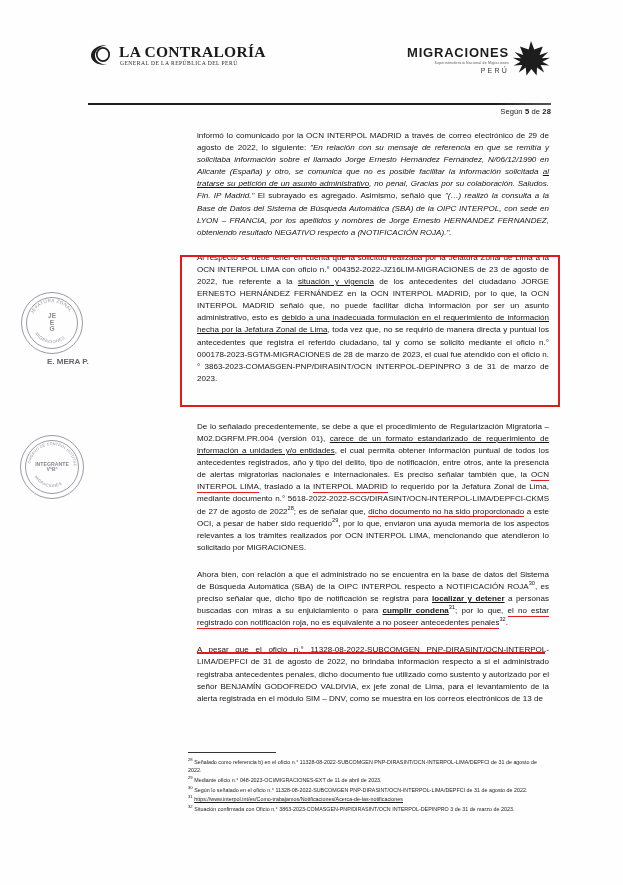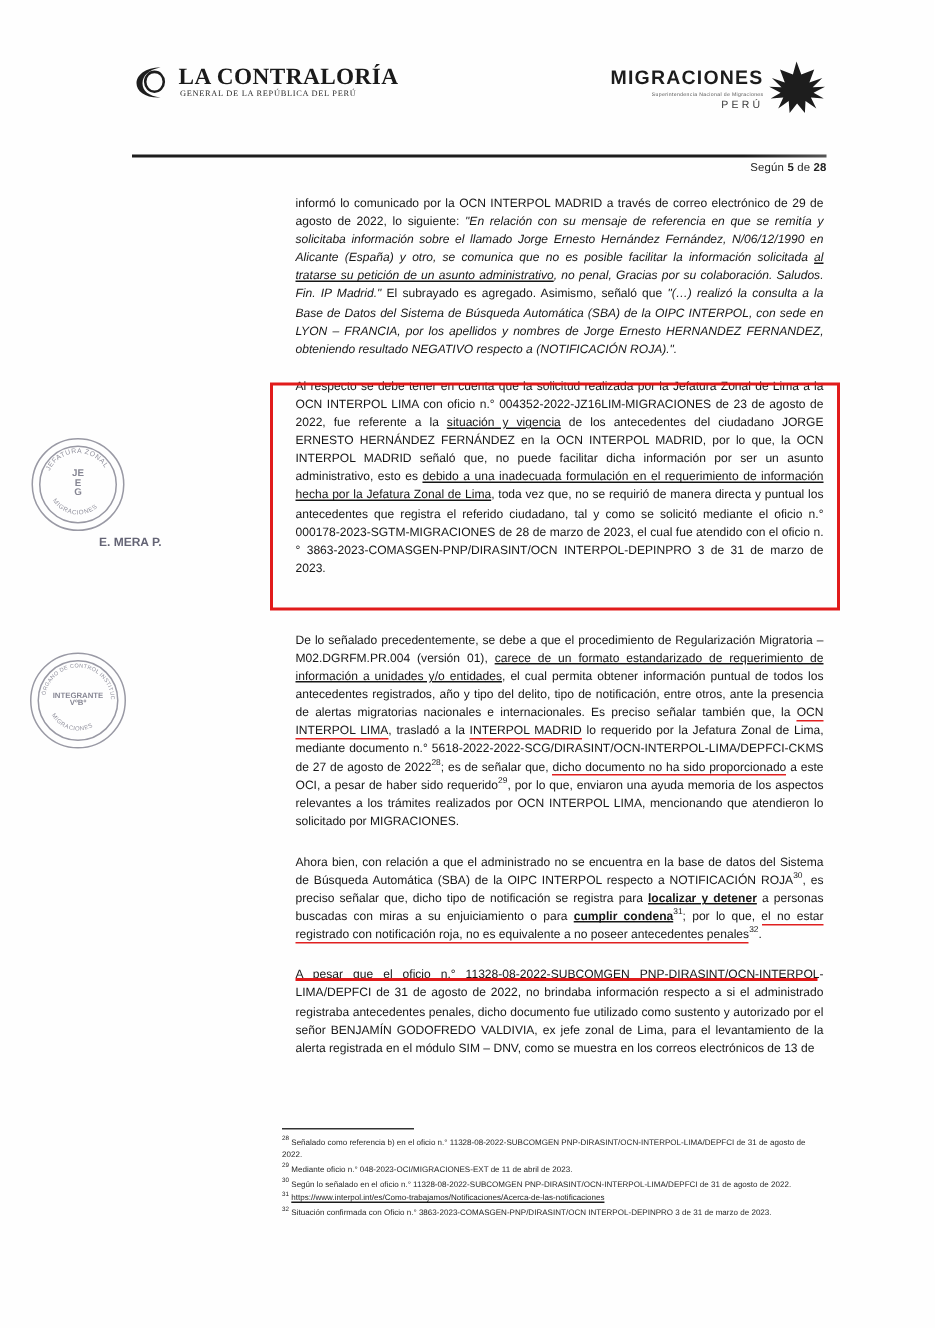--- a/index.html
+++ b/index.html
@@ -269,21 +269,21 @@
       <text font-size="4.2" letter-spacing="0.4">
         <textPath href="#arcBot1" startOffset="18%">MIGRACIONES</textPath>
       </text>
     </svg>
     <div class="stamp-core" style="font-size:6.5px;">
       <div>JE</div>
       <div>E</div>
       <div>G</div>
     </div>
   </div>
-  <div style="position:absolute; left:27px; top:357px; font-size:8px; font-weight:bold; color:#3d3d52; opacity:.8;padding-left:39px;">E. MERA P.</div>
+  <div style="position:absolute; left:8px; top:357px; font-size:8px; font-weight:bold; color:#3d3d52; opacity:.8;padding-left:39px;">E. MERA P.</div>
 
   <div class="stamp" style="left:20px; top:435px; width:62px; height:62px;">
     <div class="stamp-inner" style="inset:4px;"></div>
     <svg class="arc-text" viewBox="0 0 62 62">
       <defs>
         <path id="arcTop2" d="M 9 31 A 22 22 0 0 1 53 31"></path>
         <path id="arcBot2" d="M 11 31 A 20 20 0 0 0 51 31"></path>
       </defs>
       <text font-size="3.7" letter-spacing="0.2">
         <textPath href="#arcTop2" startOffset="5%">ÓRGANO DE CONTROL INSTITUCIONAL</textPath>

